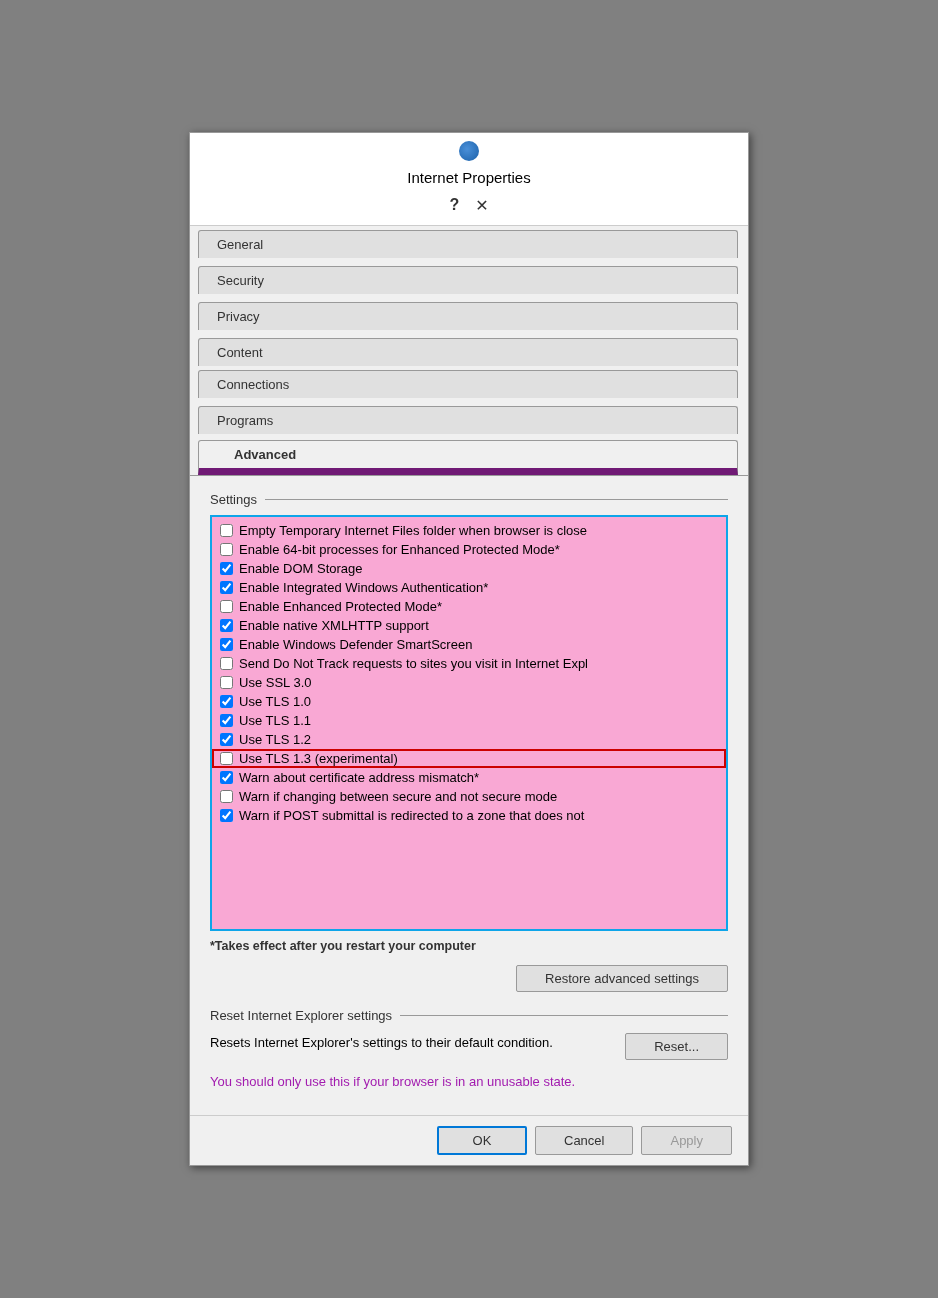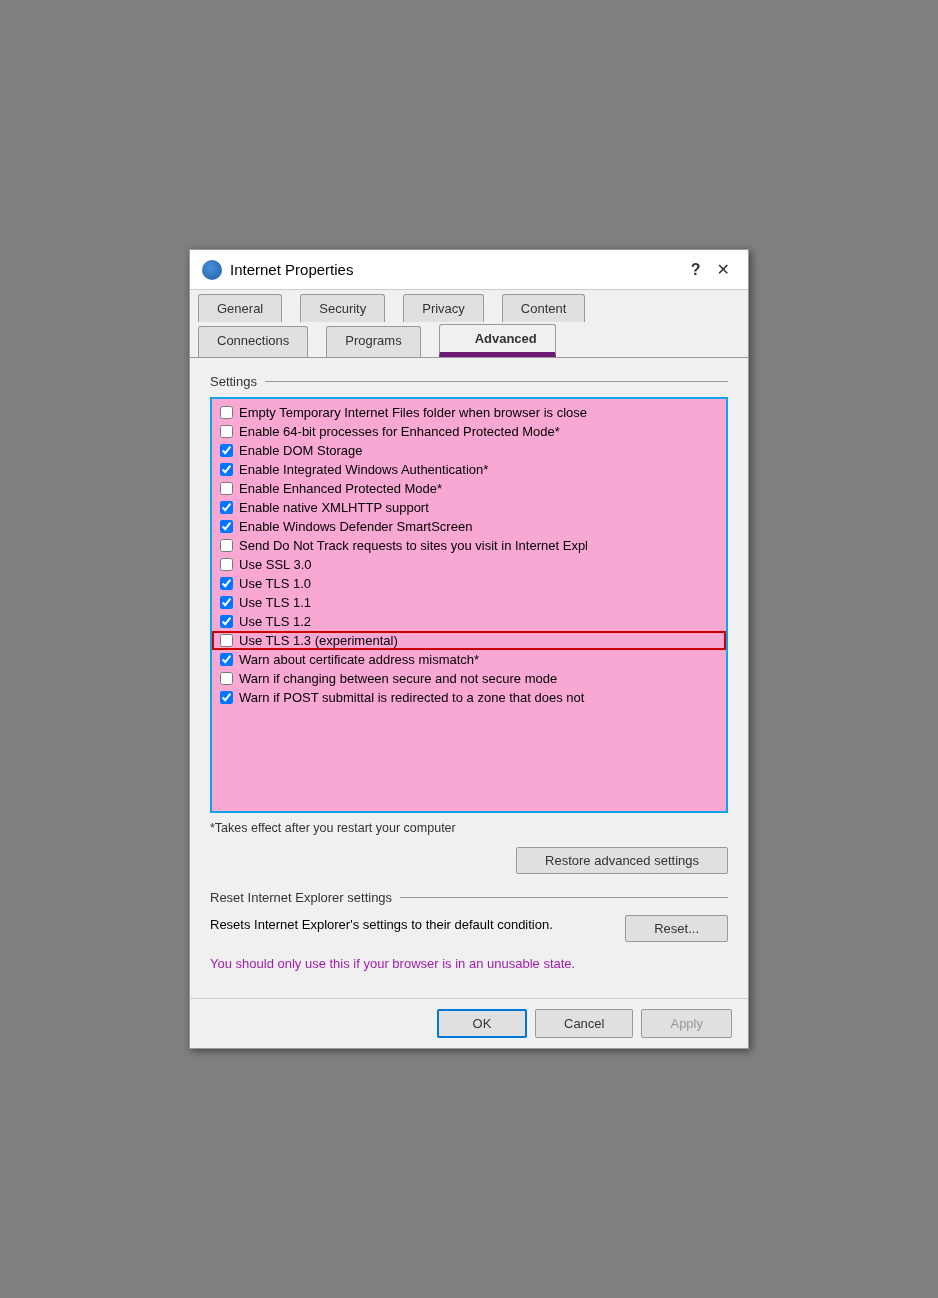--- a/index.html
+++ b/index.html
@@ -20,20 +20,21 @@
       display: flex;
       flex-direction: column;
     }
     .title-bar {
       background: #fff;
       border-bottom: 1px solid #ccc;
       display: flex;
       align-items: center;
       padding: 8px 12px;
       gap: 8px;
+      flex-direction: column;
     }
     .title-bar-text {
       flex: 1;
       font-size: 15px;
       font-weight: 400;
     }
     .title-bar-controls {
       display: flex;
       gap: 4px;
       align-items: center;
@@ -57,38 +58,39 @@
     }
 
     
     .tabs-container {
       background: #f0f0f0;
       border-bottom: 1px solid #999;
       padding: 0 8px;
     }
     .tabs-row {
       display: flex;
-      gap: 16px;
+      gap: 4px;
+      flex-direction: column;
     }
     .tab {
       background: #e0e0e0;
       border: 1px solid #999;
       border-bottom: none;
       padding: 6px 18px;
       cursor: pointer;
       font-size: 13px;
       margin-right: 2px;
       margin-top: 4px;
       color: #333;
       border-radius: 3px 3px 0 0;
       position: relative;
     }
     .tab.active {
       background: #f0f0f0;
-      border-bottom: 5px solid #701a75;
+      border-bottom: 7px solid #701a75;
       font-weight: 600;
       z-index: 2;
       margin-top: 2px;
       padding-left: 35px;
     }
 
     
     .content {
       padding: 16px 20px;
       flex: 1;
@@ -145,20 +147,21 @@
 
     
     .settings-list::-webkit-scrollbar { width: 16px; height: 16px; }
     .settings-list::-webkit-scrollbar-track { background: #f0f0f0; }
     .settings-list::-webkit-scrollbar-thumb { background: #c0c0c0; border: 1px solid #999; }
 
     .restart-note {
       font-size: 12.5px;
       color: #333;
       margin-bottom: 12px;
+      font-weight: bold;
     }
 
     .restore-btn-row {
       display: flex;
       justify-content: flex-end;
       margin-bottom: 16px;
     }
 
     
     .reset-section-header {

